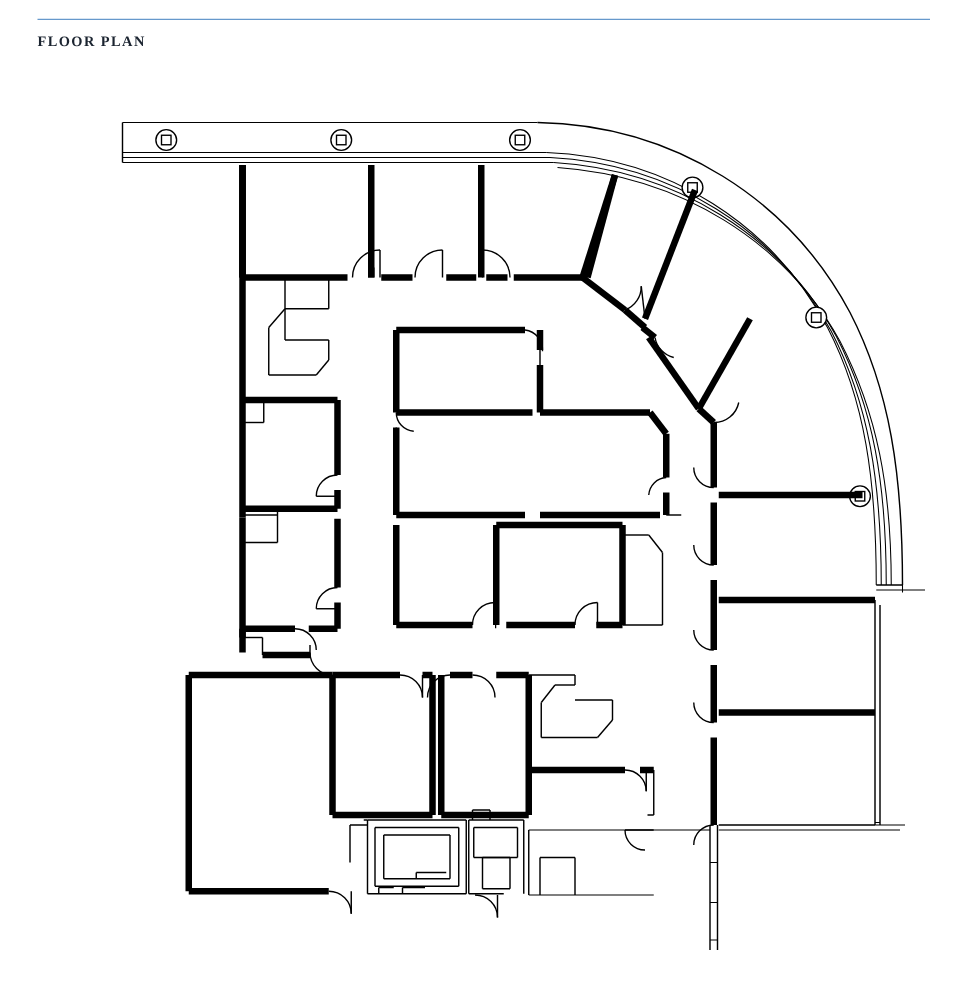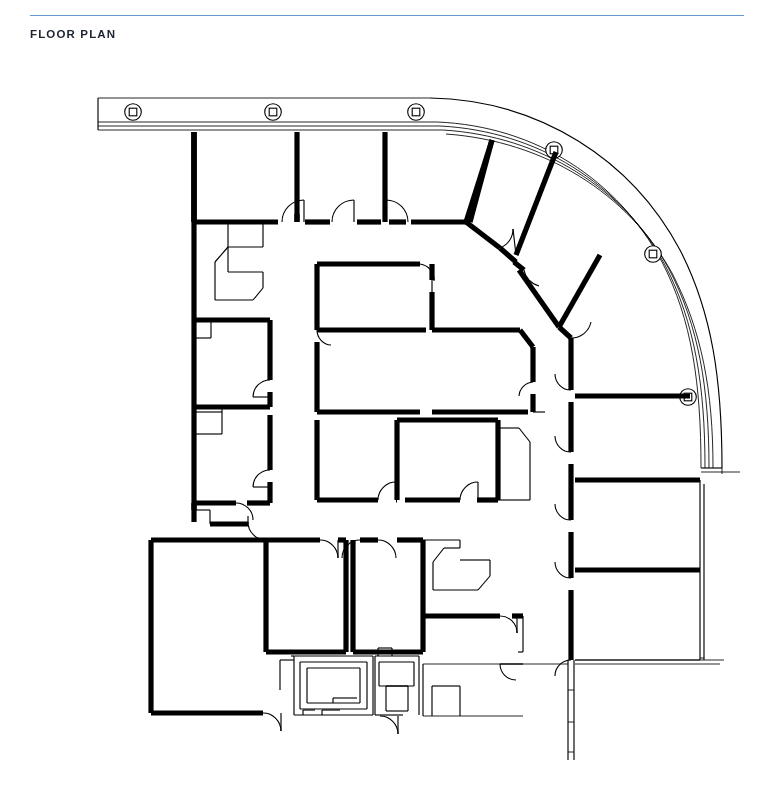--- a/index.html
+++ b/index.html
@@ -29,21 +29,21 @@
     background: #6699cc;
   }
   .page-title {
     position: absolute;
     left: 30px;
     top: 28px;
     font-size: 11.5px;
     font-weight: bold;
     letter-spacing: 1.15px;
     color: #1b2430;
-    font-family: Liberation Sans, sans-serif;
+    font-family: Liberation Serif, serif;
     white-space: nowrap;
   }
   #plan-svg {
     position: absolute;
     left: 0;
     top: 0;
     width: 774px;
     height: 795px;
   }
   

